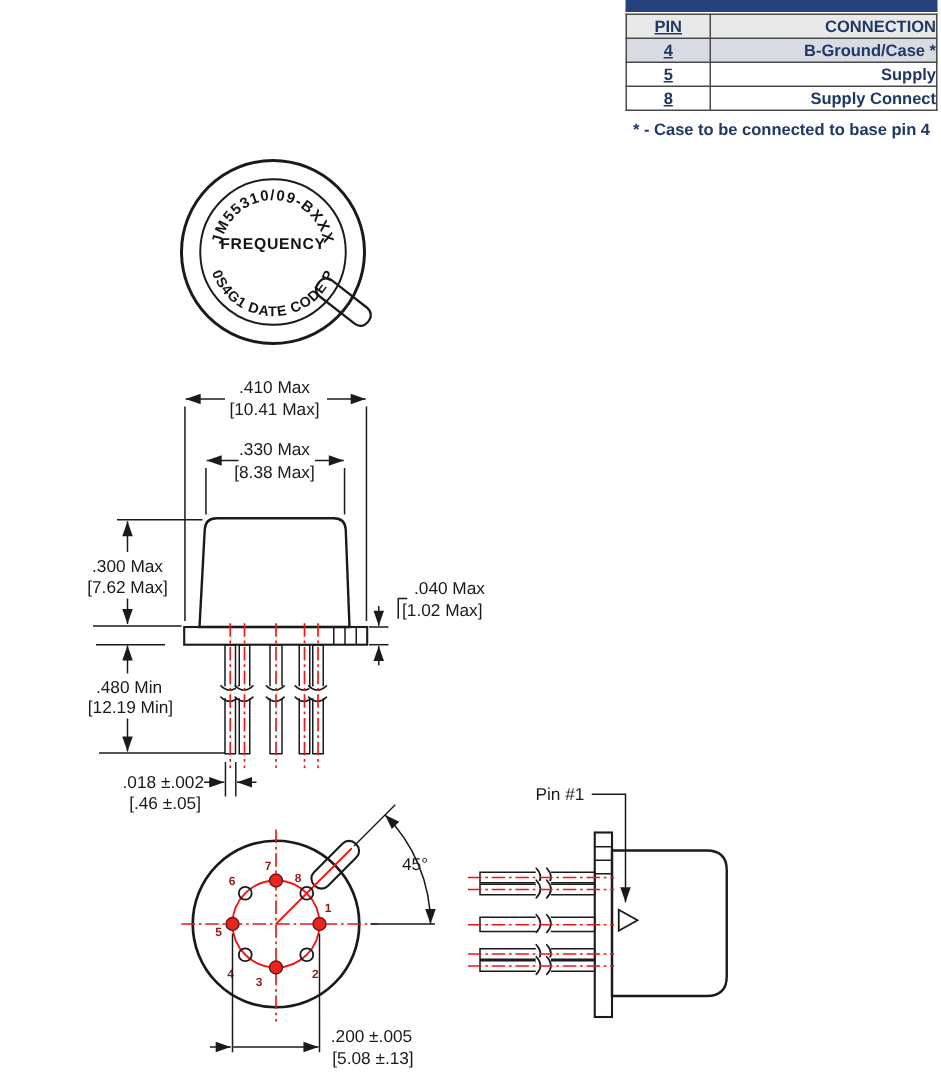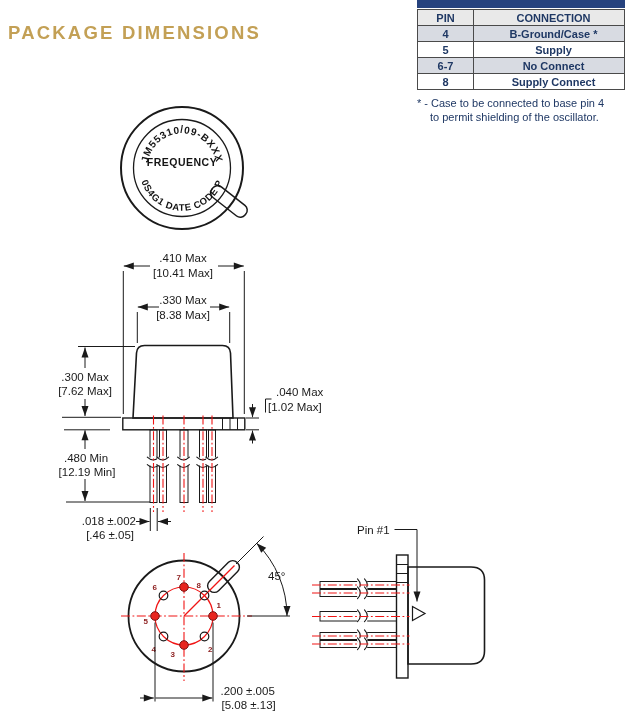--- a/index.html
+++ b/index.html
@@ -10,75 +10,69 @@
   .page{position:relative;width:627px;height:725px;background:#fff;overflow:hidden;
         font-family:"Liberation Sans",sans-serif;}
   .page-title{position:absolute;left:8px;top:22px;font-size:18.5px;font-weight:bold;
         letter-spacing:2.2px;color:var(--title-gold);}
   
   .pin-table-wrap{position:absolute;left:417px;top:0;width:208px;}
   .table-topbar{width:208px;height:8px;background:var(--table-bar);}
   .pin-table{border-collapse:collapse;width:208px;margin-top:1px;
         font-size:11px;font-weight:bold;color:var(--navy);}
   .pin-table th,.pin-table td{border:1px solid #4a4a4a;height:15px;padding:0;}
-  .pin-table th:first-child,.pin-table td:first-child{width:55px;text-align:center;}
-  .pin-table th:last-child,.pin-table td:last-child{text-align:center;padding-left:9px;}
+  .pin-table th:first-child,.pin-table td:first-child{width:55px;text-align:center;text-decoration:underline;}
+  .pin-table th:last-child,.pin-table td:last-child{text-align:right;padding-left:9px;}
   .pin-table thead tr{background:#E9E9E9;}
   .pin-table tr.shade{background:var(--row-shade);}
-  .footnote{margin-top:7px;font-size:11px;font-weight:normal;color:var(--navy);line-height:13.5px;}
+  .footnote{margin-top:7px;font-size:11px;font-weight:bold;color:var(--navy);line-height:13.5px;text-align:center;}
   .footnote .fn2{padding-left:13px;}
   
   .drawing{position:absolute;left:0;top:0;}
   .dl{stroke:var(--ink);stroke-width:1;fill:none;}
   .part{stroke:var(--ink);fill:none;}
   .redl{stroke:var(--line-red);stroke-width:1.1;fill:none;stroke-dasharray:9 2.5 1.8 2.5;}
   .redsolid{stroke:var(--line-red);stroke-width:1.2;fill:none;}
   .brk{stroke:var(--ink);stroke-width:1.1;fill:none;stroke-linecap:round;}
   text.dim{font-size:11.5px;fill:var(--ink);}
   text.mark{fill:#141414;font-weight:600;}
   text.pinnum{font-size:8px;font-weight:bold;fill:#8C1D1D;}
 </style>
 </head>
 <body>
 
 <div class="page">
 
-  <div class="page-title">PACKAGE DIMENSIONS</div>
 
   <div class="pin-table-wrap">
     <div class="table-topbar"></div>
     <table class="pin-table">
       <thead>
         <tr>
           <th>PIN</th>
           <th>CONNECTION</th>
         </tr>
       </thead>
       <tbody>
         <tr class="shade">
           <td>4</td>
           <td>B-Ground/Case *</td>
           </tr>
         <tr>
           <td>5</td>
           <td>Supply</td>
           </tr>
-        <tr class="shade">
-          <td>6-7</td>
-          <td>No Connect</td>
-          </tr>
         <tr>
           <td>8</td>
           <td>Supply Connect</td>
           </tr>
       </tbody>
     </table>
     <div class="footnote">
       <div>* - Case to be connected to base pin 4</div>
-      <div class="fn2">to permit shielding of the oscillator.</div>
     </div>
   </div>
 
   <svg class="drawing" width="627" height="725" viewBox="0 0 627 725">
     <defs>
       <marker id="ah" markerWidth="12" markerHeight="9" refX="10.5" refY="4.5" orient="auto-start-reverse" markerUnits="userSpaceOnUse">
         <path d="M0.5,1 L10.5,4.5 L0.5,8 Z" fill="#1a1a1a"></path>
       </marker>
       <linearGradient id="gMetalH" x1="0" y1="0" x2="1" y2="0">
         <stop offset="0" stop-color="#8d8d8d"></stop>

